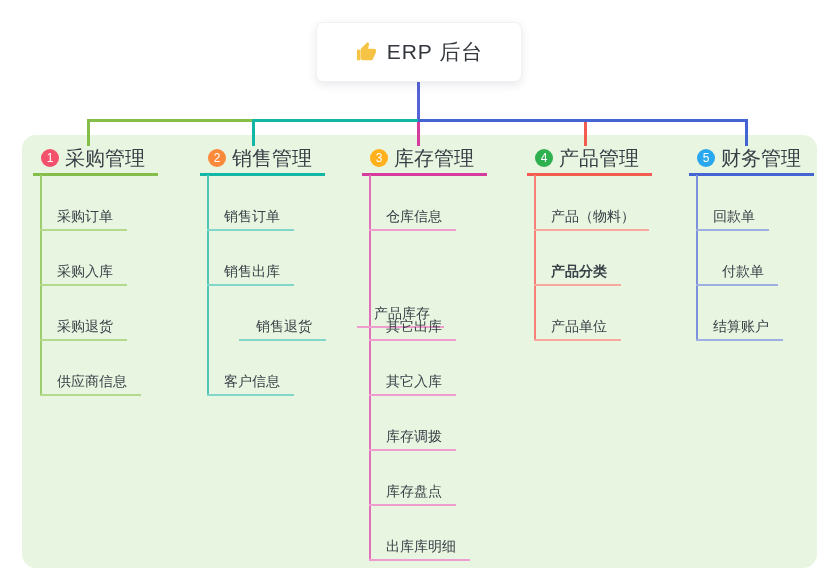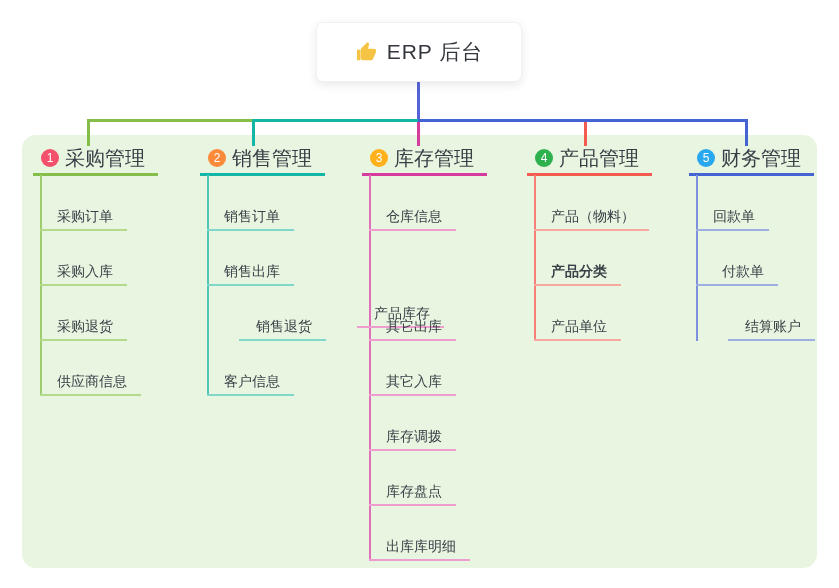--- a/index.html
+++ b/index.html
@@ -106,15 +106,15 @@
       <div class="child-node" style="left: 534px; top: 203px; border-bottom-color: rgb(249, 168, 160); text-align: right;">产品（物料）</div>
       <div class="child-node" style="left: 534px; top: 258px; border-bottom-color: rgb(249, 168, 160); font-weight: bold;">产品分类</div>
       <div class="child-node" style="left: 534px; top: 313px; border-bottom-color: rgb(249, 168, 160);">产品单位</div>
       <div class="branch-header" style="left: 689px; top: 146px; border-bottom-color: rgb(68, 100, 211);">
         <span class="badge" style="background: rgb(41, 168, 240);">5</span>
         <span class="branch-title">财务管理</span>
       </div>
       <div class="rail" style="left: 696px; top: 175px; height: 166px; background: rgb(125, 144, 220);"></div>
       <div class="child-node" style="left: 696px; top: 203px; border-bottom-color: rgb(159, 175, 228);">回款单</div>
       <div class="child-node" style="left: 696px; top: 258px; border-bottom-color: rgb(159, 175, 228); padding-left: 26px;">付款单</div>
-      <div class="child-node" style="left: 728px; top: 313px; border-bottom-color: rgb(159, 175, 228);">结算账户</div>
+      <div class="child-node" style="left: 696px; top: 313px; border-bottom-color: rgb(159, 175, 228);">结算账户</div>
     </div>
 </div>
 
 </body></html>

